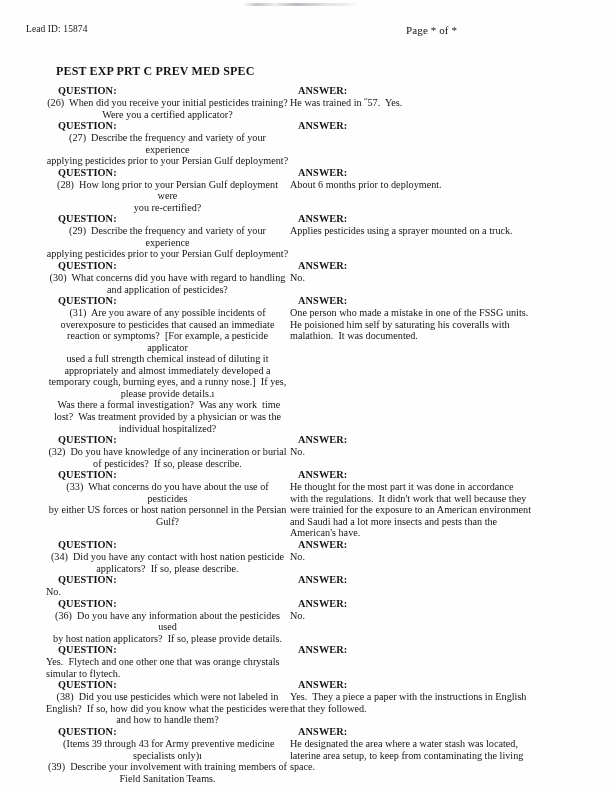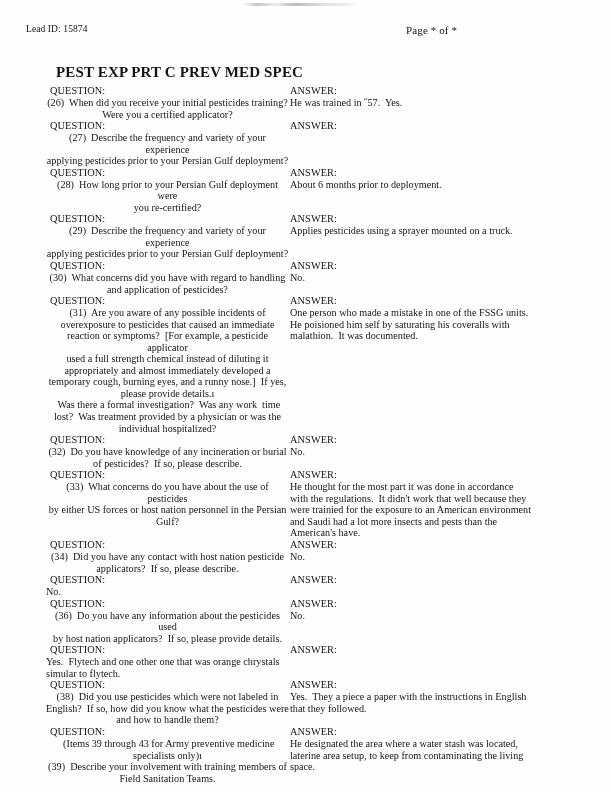--- a/index.html
+++ b/index.html
@@ -57,21 +57,21 @@
     font-size: 11px;
     letter-spacing: 0.1px;
     white-space: nowrap;
     margin-left: 33px;
   }
   .doc-title {
     position: absolute;
     top: 64px;
     left: 56px;
     font-weight: bold;
-    font-size: 15px;
+    font-size: 12px;
     letter-spacing: 0.15px;
     white-space: nowrap;
   }
   .body-area {
     position: absolute;
     top: 85px;
     left: 46px;
     width: 548px;
   }
   .qa-block {
@@ -79,23 +79,24 @@
     width: 100%;
   }
   .label-row {
     position: relative;
     height: 12px;
     line-height: 12px;
   }
   .label {
     position: absolute;
     top: 0;
-    font-weight: normal;
+    font-weight: bold;
     font-size: 10.3px;
     letter-spacing: 0.1px;
+    margin-left: 8px;
   }
   .label.q-label { left: 4px; }
   .label.a-label { left: 244px; }
 
   .content-row {
     position: relative;
     display: flex;
     align-items: flex-start;
   }
   .col-q {

